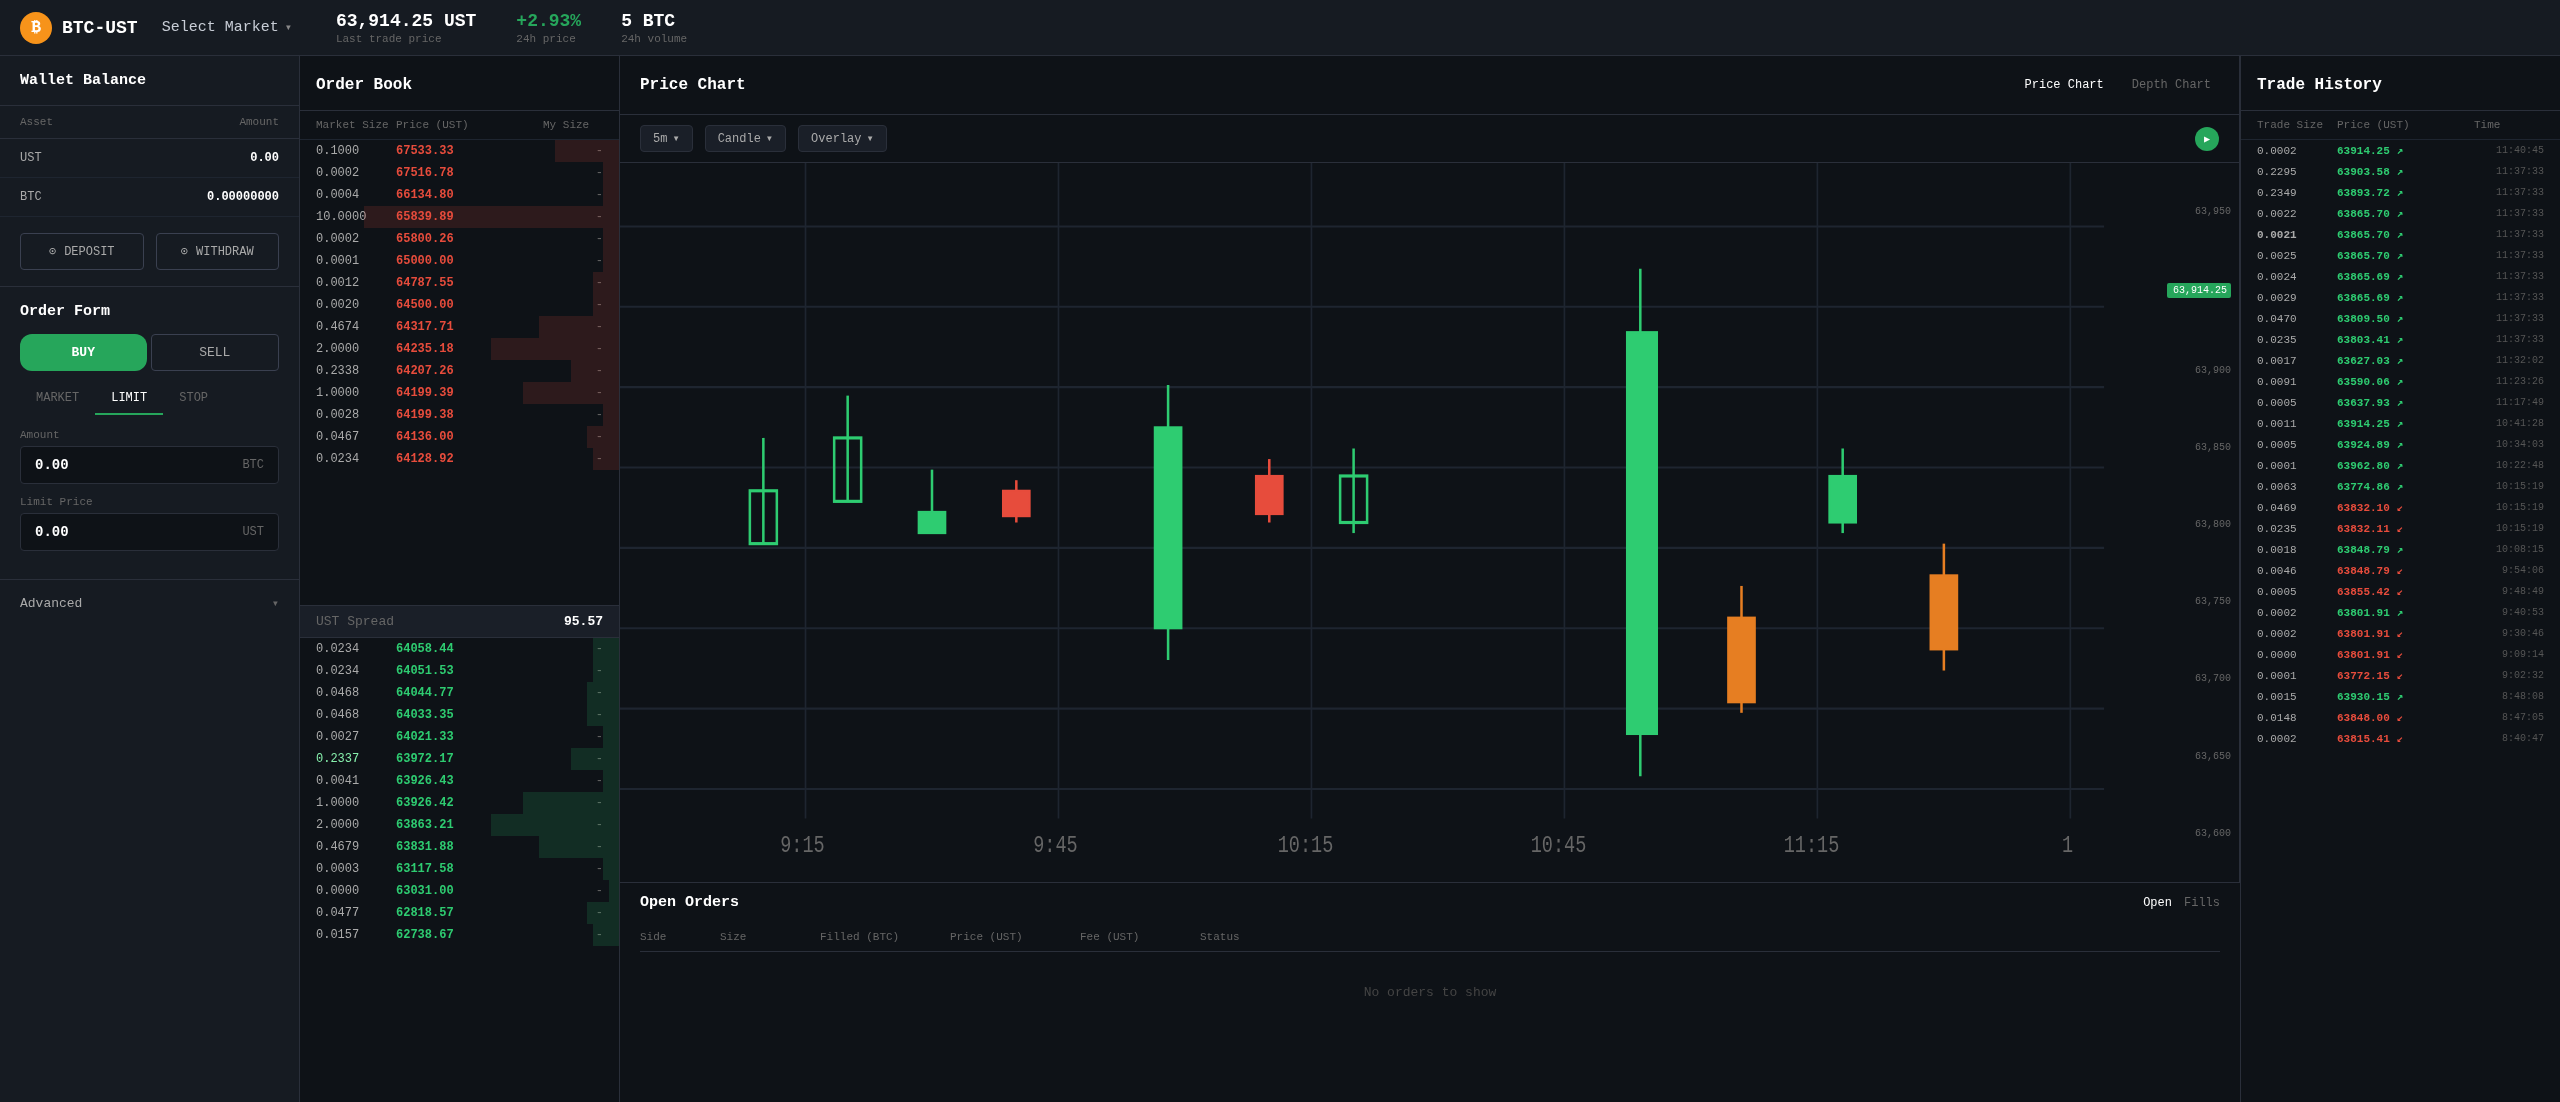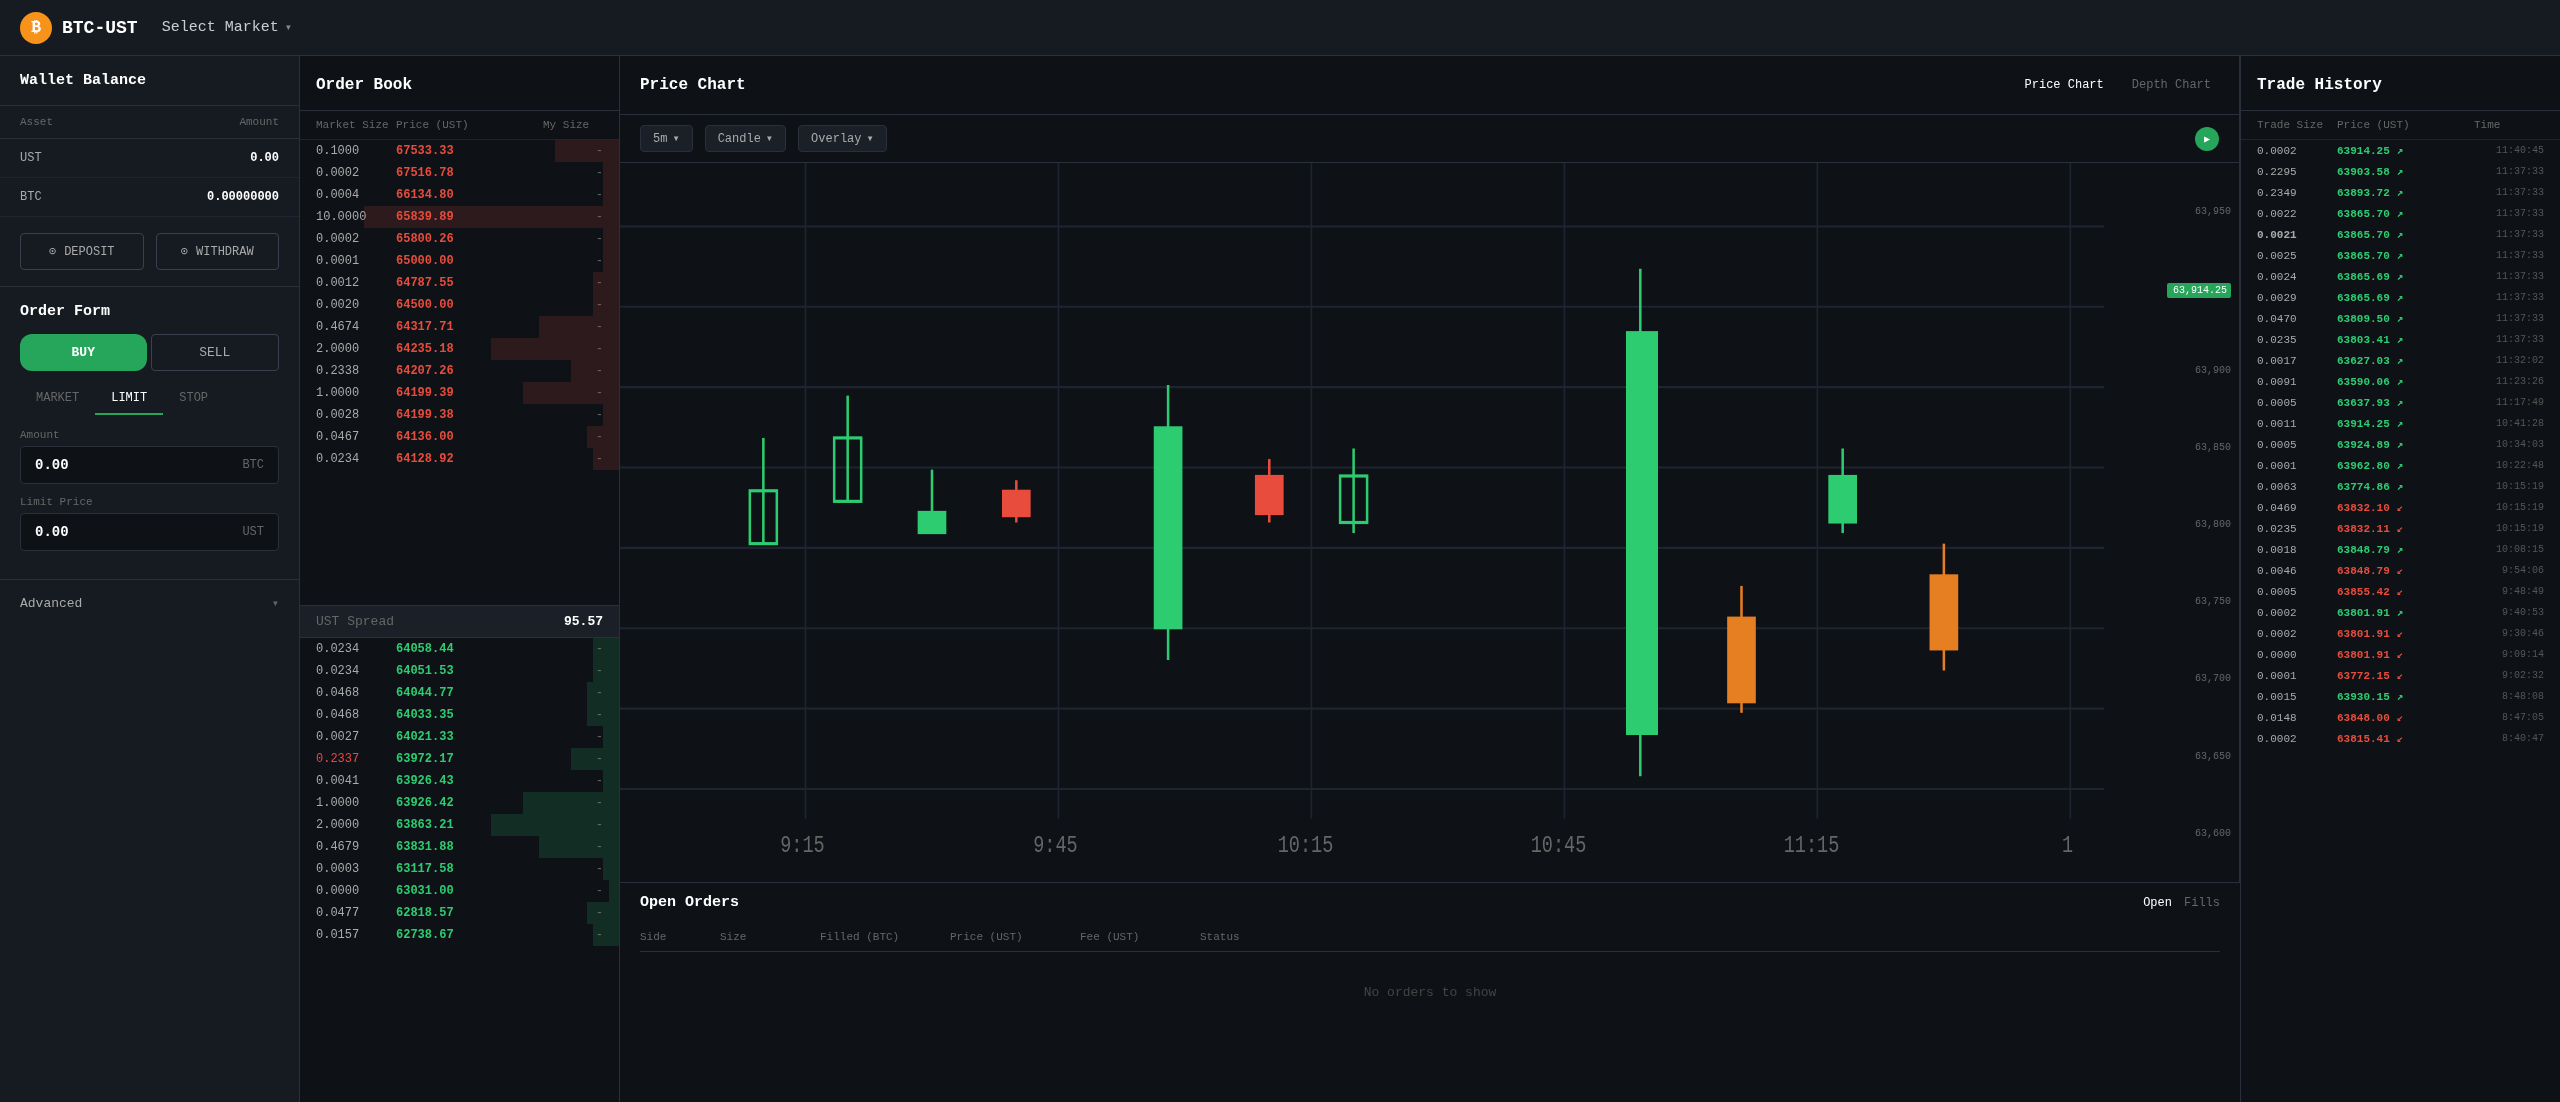--- a/index.html
+++ b/index.html
@@ -322,20 +322,38 @@
 
 <div class="top-bar">
   <div class="logo-area">
     <div class="btc-icon">₿</div>
     <span>BTC-UST</span>
   </div>
   <div class="select-market-btn">
     <span>Select Market</span>
     <span class="chevron">▾</span>
   </div>
+  <div class="top-stats">
+    <div class="stat-block">
+      <span class="stat-value">
+        <span>63,914.25</span> <span>UST</span>
+      </span>
+      <span class="stat-label">Last trade price</span>
+    </div>
+    <div class="stat-block">
+      <span class="stat-value green">+2.93%</span>
+      <span class="stat-label">24h price</span>
+    </div>
+    <div class="stat-block">
+      <span class="stat-value">
+        <span>5</span> <span>BTC</span>
+      </span>
+      <span class="stat-label">24h volume</span>
+    </div>
+  </div>
 </div>
 
 <div class="main-layout">
 
   <div class="left-panel">
     <div class="panel-header">Wallet Balance</div>
     <div class="wallet-table">
       <div class="wallet-table-header">
         <span>Asset</span>
         <span>Amount</span>
@@ -524,21 +542,21 @@
           <span class="ob-my">-</span>
         </div>
         <div class="ob-row" style="position: relative;">
           <div class="ob-bar-bg ob-bar-green" style="width: 5%;"></div>
           <span class="ob-size" style="color: rgb(170, 170, 170);">0.0027</span>
           <span class="ob-price green">64021.33</span>
           <span class="ob-my">-</span>
         </div>
         <div class="ob-row" style="position: relative;">
           <div class="ob-bar-bg ob-bar-green" style="width: 15%;"></div>
-          <span class="ob-size" style="color: #ef4444;">0.2337</span>
+          <span class="ob-size" style="color: #86efac;">0.2337</span>
           <span class="ob-price green">63972.17</span>
           <span class="ob-my">-</span>
         </div>
         <div class="ob-row" style="position: relative;">
           <div class="ob-bar-bg ob-bar-green" style="width: 5%;"></div>
           <span class="ob-size" style="color: rgb(170, 170, 170);">0.0041</span>
           <span class="ob-price green">63926.43</span>
           <span class="ob-my">-</span>
         </div>
         <div class="ob-row" style="position: relative;">

